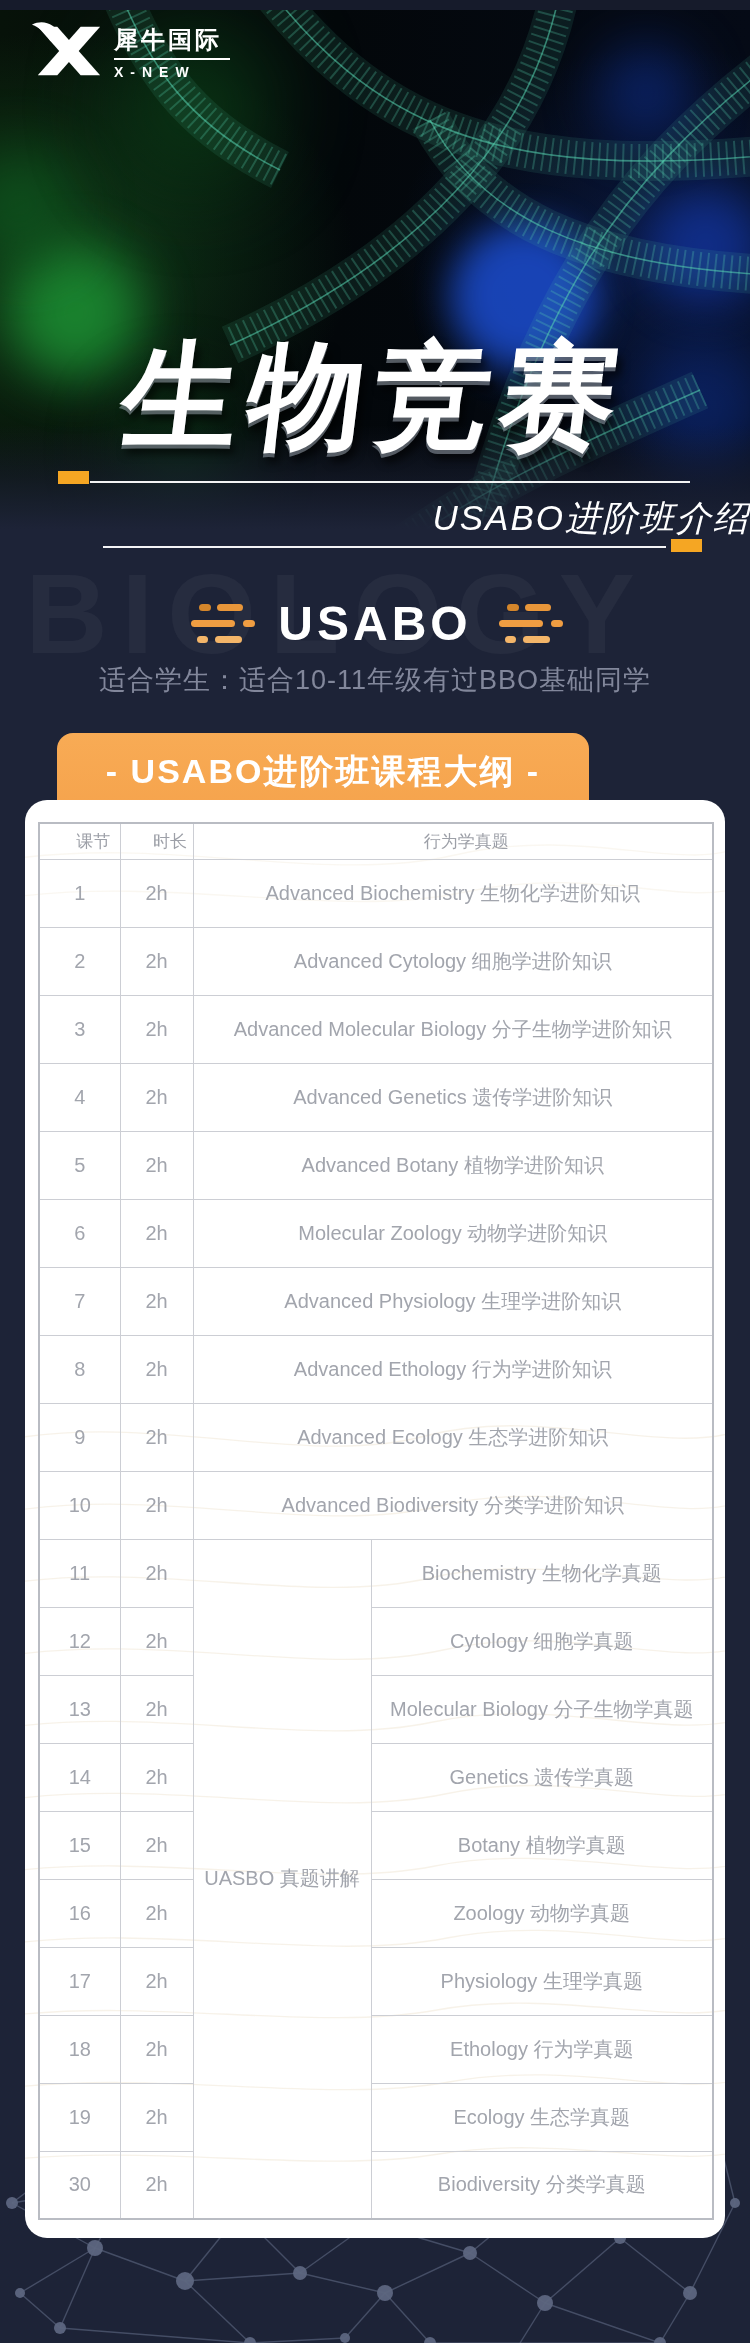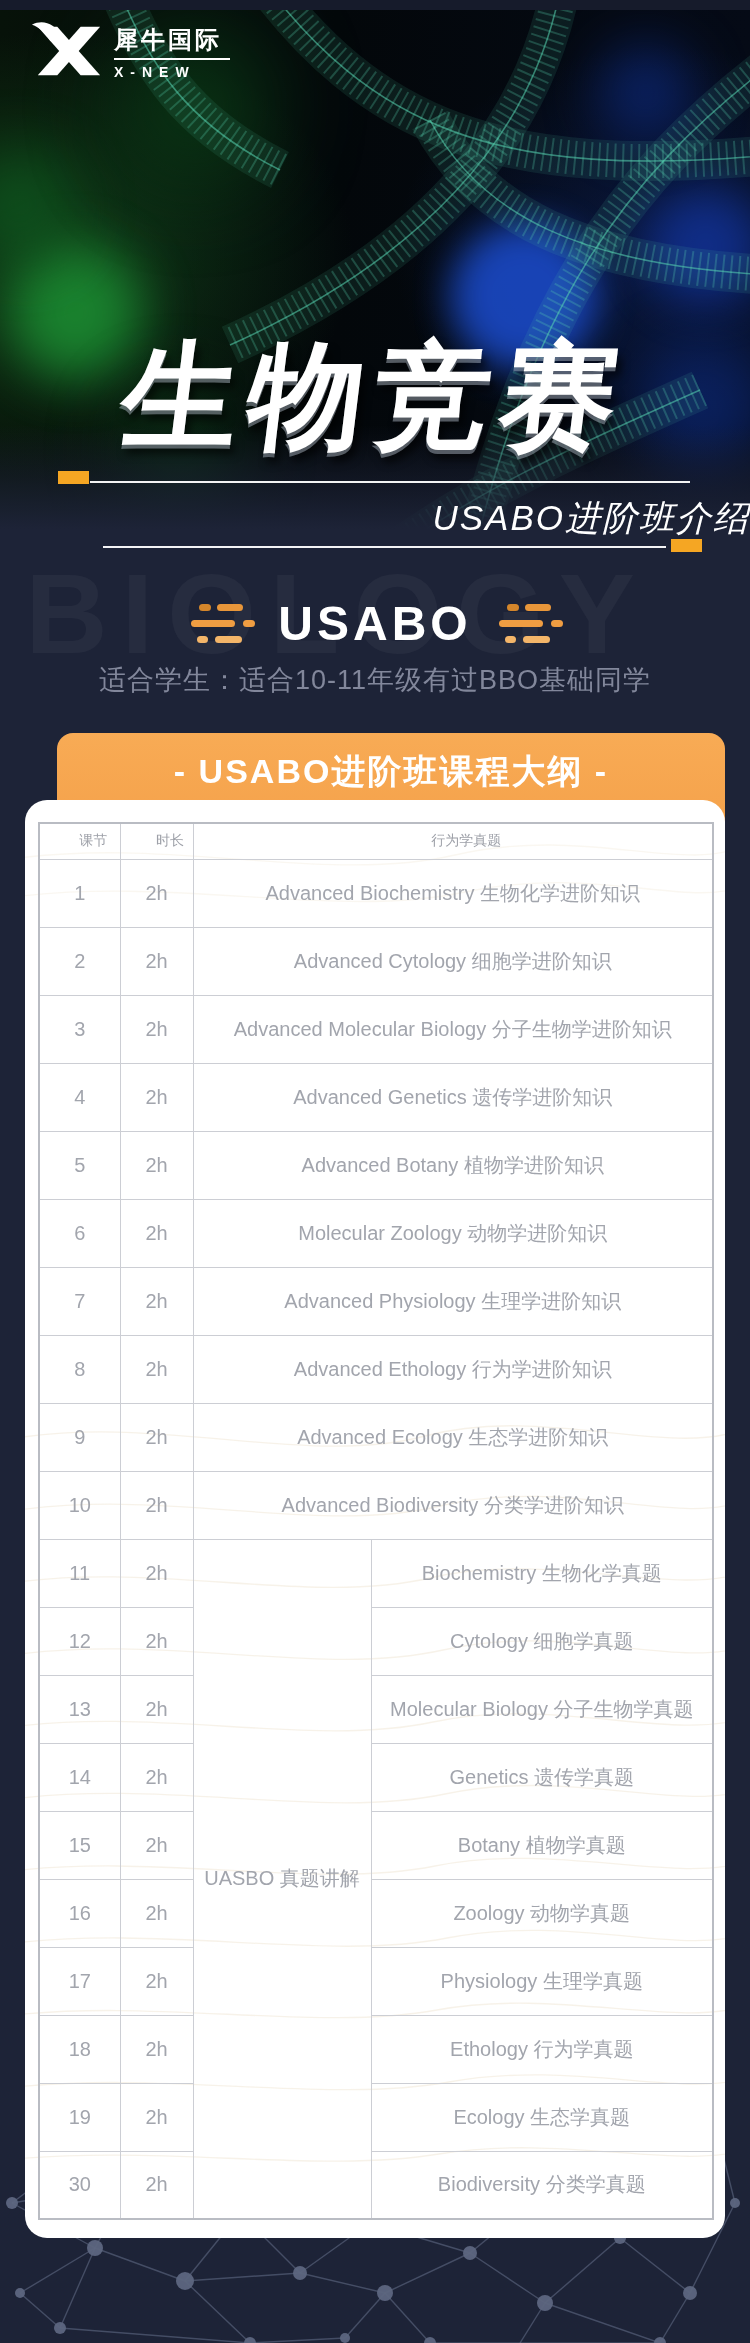--- a/index.html
+++ b/index.html
@@ -64,36 +64,36 @@
   .watermark{position:absolute;top:548px;left:0;width:674px;z-index:1;text-align:center;
     font-size:114px;font-weight:800;letter-spacing:14px;color:rgba(255,255,255,.045);white-space:nowrap;}
   
   .usabo-row{position:absolute;top:594px;left:0;width:750px;height:60px;z-index:3;
     display:flex;justify-content:center;align-items:center;gap:21px;}
   .usabo-title{color:#fff;font-size:48px;font-weight:800;letter-spacing:4px;line-height:1;}
   .deco{width:72px;height:44px;}
   .audience{position:absolute;top:662px;left:0;width:750px;z-index:3;text-align:center;
     color:#82879b;font-size:27px;letter-spacing:1px;}
   
-  .banner{position:absolute;top:733px;left:57px;width:668px;height:92px;z-index:2;
+  .banner{position:absolute;top:733px;left:57px;width:532px;height:92px;z-index:2;
     background:linear-gradient(180deg,#f8ab55 0%,#f5a24b 100%);border-radius:16px 16px 0 0;
     text-align:center;}
   .banner-label{display:inline-block;margin-top:16px;color:#fff;font-size:34px;font-weight:700;letter-spacing:2px;}
   
   .card{position:absolute;top:800px;left:25px;width:700px;height:1438px;z-index:3;
     background:#fff;border-radius:22px;overflow:hidden;}
   .card-texture{position:absolute;left:0;top:0;width:700px;height:1438px;}
   .card-texture path{fill:none;stroke:#f0e8d7;stroke-width:1.3;}
   .course-table{position:absolute;top:22px;left:13px;width:674px;border-collapse:collapse;table-layout:fixed;
     border:2px solid #b9bcc3;background:transparent;}
   .course-table th,.course-table td{border:1px solid #ccced4;text-align:center;vertical-align:middle;
     color:#a2a5ad;font-size:20px;font-weight:400;padding:0;background:transparent;}
   .course-table thead tr{height:36px;}
   .course-table tbody tr{height:68px;}
-  .course-table th{color:#9da0a8;font-size:14px;padding-left:27px;}
+  .course-table th{color:#9da0a8;font-size:17px;padding-left:27px;}
 </style>
 </head>
 <body>
 
 <div class="page">
 
   <svg class="plexus" viewBox="0 0 750 300" preserveAspectRatio="none">
     <g>
       <line x1="12" y1="160" x2="95" y2="205"></line>
         <line x1="12" y1="160" x2="130" y2="140"></line>

